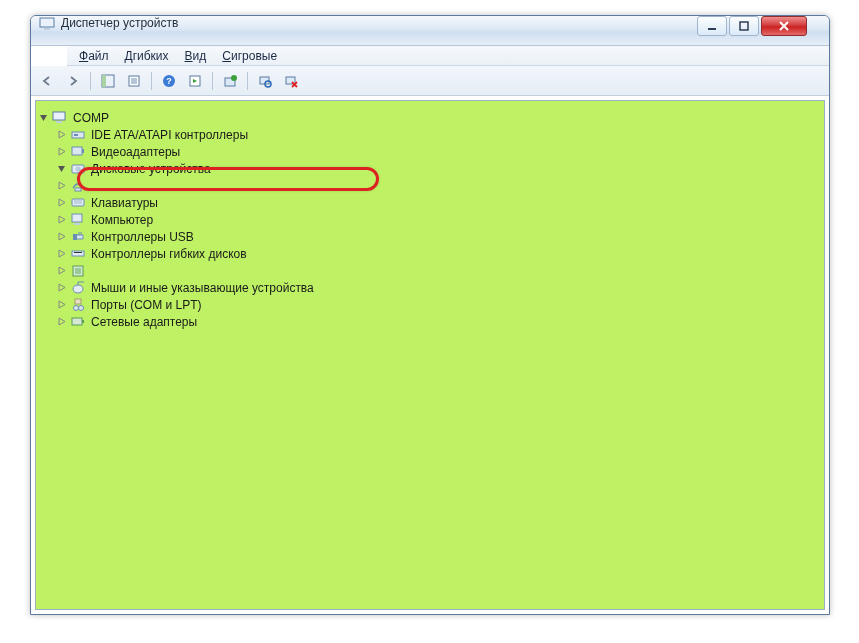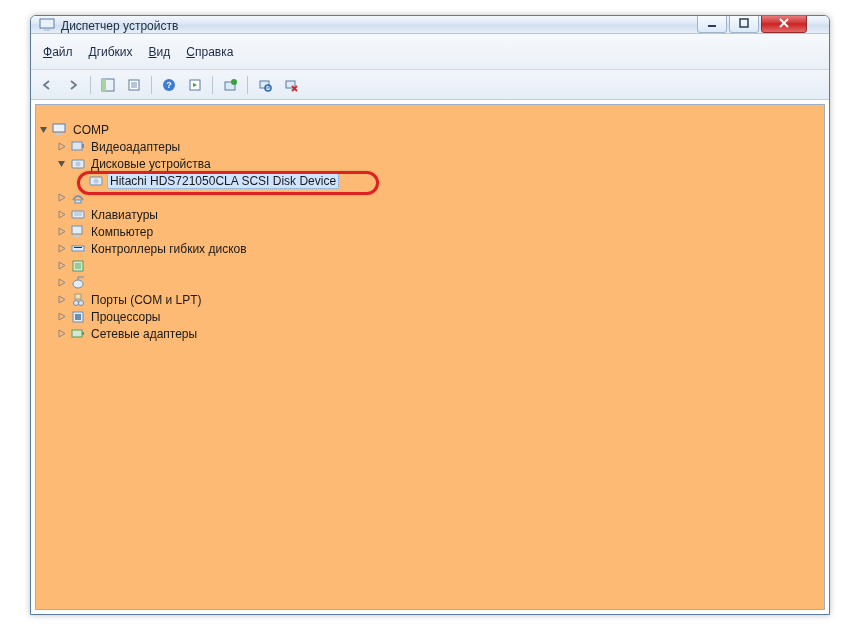--- a/index.html
+++ b/index.html
@@ -13,61 +13,61 @@
 .window {
   width: 800px; height: 600px;
   border: 1px solid #5a7aa0;
   border-radius: 6px 6px 0 0;
   background: #fff;
   box-shadow: 0 0 6px rgba(0,0,0,.25);
   overflow: hidden;
   display: flex; flex-direction: column;
 }
 .titlebar {
-  height: 18px;
+  height: 30px;
   background: linear-gradient(#f4f8fc,#dde8f5 45%,#cfdff0 55%,#e6eef8);
   border-bottom: 1px solid #b7c6d9;
-  display: flex; align-items: flex-end; padding: 0 22px 0 8px;
+  display: flex; align-items: flex-start; padding: 0 22px 0 8px;
 }
 .titlebar .appicon { width: 16px; height: 16px; margin-right: 6px; }
 .titlebar .title { color: #203040; flex: 1; }
 .sysbtns { display: flex; gap: 0; }
 .sysbtn {
   width: 30px; height: 20px; border: 1px solid #9fb3cb;
   border-radius: 3px; margin-left: 2px;
   background: linear-gradient(#fbfeff,#dbe9f7);
   display: flex; align-items: center; justify-content: center;
 }
 .sysbtn.close {
   width: 46px;
   background: linear-gradient(#f08e8e,#d33f3f 45%,#c22 55%,#e36a6a);
   border-color: #8e2e2e;
 }
 .menubar {
-  height: 36px;
+  height: 20px;
   background: linear-gradient(#f6f9fc,#eaf0f7);
   border-bottom: 1px solid #cdd8e4;
-  display: flex; align-items: center; padding: 0 4px;
+  display: flex; align-items: center; padding: 0 4px; margin-left: 36px;
 }
 .menuitem { padding: 2px 8px; color: #1b2b44; cursor: default; }
 .menuitem u { text-decoration: underline; }
 .toolbar {
   height: 30px;
   background: linear-gradient(#f2f6fb,#e5edf6);
   border-bottom: 1px solid #c1cedd;
   display: flex; align-items: center; padding: 0 4px; gap: 2px;
 }
 .tbtn {
   width: 24px; height: 24px; border: 1px solid transparent;
   border-radius: 2px; display: flex; align-items: center; justify-content: center;
 }
 .tsep { width: 1px; height: 18px; background: #b8c6d6; margin: 0 3px; }
 .content {
-  flex: 1; background: #fdba74; border: 1px solid #9fb0c4; margin: 4px;
-  overflow: auto; padding: 16px 2px 4px 2px;
+  flex: 1; background: #bef264; border: 1px solid #9fb0c4; margin: 4px;
+  overflow: auto; padding: 8px 2px 4px 2px;
 }
 .tree { list-style: none; color: #1a1a1a; }
 .tree ul { list-style: none; padding-left: 18px; }
 .node { display: flex; align-items: center; height: 17px; position: relative; }
 .exp {
   width: 10px; height: 10px; margin: 0 4px 0 0;
   display: inline-flex; align-items: center; justify-content: center;
   color: #555;
 }
 .exp.closed svg, .exp.open svg { width: 9px; height: 9px; }
@@ -109,21 +109,21 @@
             <path d="M2 2 L10 10 M10 2 L2 10" stroke="#fff" stroke-width="2"></path>
           </svg>
         </div>
     </div>
   </div>
 
   <div class="menubar">
     <span class="menuitem"><u>Ф</u><span>айл</span></span>
     <span class="menuitem"><u>Д</u><span>гибких</span></span>
     <span class="menuitem"><u>В</u><span>ид</span></span>
-    <span class="menuitem"><u>С</u><span>правка</span></span>
+    <span class="menuitem"><u>С</u><span>игровые</span></span>
   </div>
 
   <div class="toolbar">
     <div class="tbtn">
         <svg width="14" height="14">
           <path d="M9 3 L4 7 L9 11" fill="none" stroke="#6e7b8c" stroke-width="1.8"></path>
         </svg>
       </div>
     <div class="tbtn">
         <svg width="14" height="14">
@@ -201,20 +201,36 @@
         <ul id="children">
               <li>
                 <div class="node">
                   <span class="exp closed">
                     <svg viewBox="0 0 9 9">
                       <path d="M2 1 L8 4.5 L2 8 Z" fill="none" stroke="#888" stroke-width="1"></path>
                     </svg>
                   </span>
                   <span class="nodeicon">
                     <svg viewBox="0 0 16 16">
+                      <rect x="2" y="5" width="12" height="6" fill="#dbe6f1" stroke="#6a8db5"></rect>
+                      <rect x="4" y="7" width="4" height="2" fill="#6a8db5"></rect>
+                    </svg>
+                  </span>
+                  <span class="nodelabel">IDE ATA/ATAPI контроллеры</span>
+                </div>
+              </li>
+              <li>
+                <div class="node">
+                  <span class="exp closed">
+                    <svg viewBox="0 0 9 9">
+                      <path d="M2 1 L8 4.5 L2 8 Z" fill="none" stroke="#888" stroke-width="1"></path>
+                    </svg>
+                  </span>
+                  <span class="nodeicon">
+                    <svg viewBox="0 0 16 16">
                       <rect x="2" y="3" width="10" height="8" fill="#dbe6f1" stroke="#6a8db5"></rect>
                       <rect x="12" y="5" width="2" height="4" fill="#6a8db5"></rect>
                     </svg>
                   </span>
                   <span class="nodelabel">Видеоадаптеры</span>
                 </div>
               </li>
               <li>
                 <div class="node">
                   <span class="exp open">
@@ -223,34 +239,20 @@
                     </svg>
                   </span>
                   <span class="nodeicon">
                     <svg viewBox="0 0 16 16">
                       <rect x="2" y="4" width="12" height="8" rx="1" fill="#e3ecf5" stroke="#6a8db5"></rect>
                       <circle cx="8" cy="8" r="2.5" fill="#b8cce0"></circle>
                     </svg>
                   </span>
                   <span class="nodelabel">Дисковые устройства</span>
                 </div>
-                <ul>
-                  <li>
-                    <div class="node">
-                      <span class="exp" style="width:10px"></span>
-                      <span class="nodeicon">
-                        <svg viewBox="0 0 16 16">
-                          <rect x="2" y="4" width="12" height="8" rx="1" fill="#e3ecf5" stroke="#6a8db5"></rect>
-                          <circle cx="8" cy="8" r="2.5" fill="#b8cce0"></circle>
-                        </svg>
-                      </span>
-                      <span class="nodelabel selected">Hitachi HDS721050CLA SCSI Disk Device</span>
-                    </div>
-                  </li>
-                </ul>
               </li>
               <li>
                 <div class="node">
                   <span class="exp closed">
                     <svg viewBox="0 0 9 9">
                       <path d="M2 1 L8 4.5 L2 8 Z" fill="none" stroke="#888" stroke-width="1"></path>
                     </svg>
                   </span>
                   <span class="nodeicon">
                     <svg viewBox="0 0 16 16">
@@ -295,20 +297,38 @@
               </li>
               <li>
                 <div class="node">
                   <span class="exp closed">
                     <svg viewBox="0 0 9 9">
                       <path d="M2 1 L8 4.5 L2 8 Z" fill="none" stroke="#888" stroke-width="1"></path>
                     </svg>
                   </span>
                   <span class="nodeicon">
                     <svg viewBox="0 0 16 16">
+                      <rect x="3" y="5" width="4" height="6" fill="#6a8db5"></rect>
+                      <path d="M7 6 L13 6 L13 10 L7 10" fill="#dbe6f1" stroke="#6a8db5"></path>
+                      <line x1="9" y1="3" x2="9" y2="6" stroke="#6a8db5"></line>
+                      <line x1="11" y1="3" x2="11" y2="6" stroke="#6a8db5"></line>
+                    </svg>
+                  </span>
+                  <span class="nodelabel">Контроллеры USB</span>
+                </div>
+              </li>
+              <li>
+                <div class="node">
+                  <span class="exp closed">
+                    <svg viewBox="0 0 9 9">
+                      <path d="M2 1 L8 4.5 L2 8 Z" fill="none" stroke="#888" stroke-width="1"></path>
+                    </svg>
+                  </span>
+                  <span class="nodeicon">
+                    <svg viewBox="0 0 16 16">
                       <rect x="2" y="5" width="12" height="5" fill="#e3ecf5" stroke="#6a8db5"></rect>
                       <rect x="4" y="6" width="8" height="1" fill="#333"></rect>
                     </svg>
                   </span>
                   <span class="nodelabel">Контроллеры гибких дисков</span>
                 </div>
               </li>
               <li>
                 <div class="node">
                   <span class="exp closed">
@@ -330,53 +350,38 @@
                     <svg viewBox="0 0 9 9">
                       <path d="M2 1 L8 4.5 L2 8 Z" fill="none" stroke="#888" stroke-width="1"></path>
                     </svg>
                   </span>
                   <span class="nodeicon">
                     <svg viewBox="0 0 16 16">
                       <ellipse cx="8" cy="9" rx="5" ry="4" fill="#e3ecf5" stroke="#6a8db5"></ellipse>
                       <path d="M8 5 L8 2 L14 2" fill="none" stroke="#6a8db5"></path>
                     </svg>
                   </span>
+                  <span class="nodelabel">Мыши и иные указывающие устройства</span>
                 </div>
               </li>
               <li>
                 <div class="node">
                   <span class="exp closed">
                     <svg viewBox="0 0 9 9">
                       <path d="M2 1 L8 4.5 L2 8 Z" fill="none" stroke="#888" stroke-width="1"></path>
                     </svg>
                   </span>
                   <span class="nodeicon">
                     <svg viewBox="0 0 16 16">
                       <rect x="5" y="2" width="6" height="5" fill="#e6e0c8" stroke="#a89c6a"></rect>
                       <circle cx="6" cy="11" r="2.5" fill="#dbe6f1" stroke="#6a8db5"></circle>
                       <circle cx="11" cy="11" r="2.5" fill="#dbe6f1" stroke="#6a8db5"></circle>
                     </svg>
                   </span>
                   <span class="nodelabel">Порты (COM и LPT)</span>
-                </div>
-              </li>
-              <li>
-                <div class="node">
-                  <span class="exp closed">
-                    <svg viewBox="0 0 9 9">
-                      <path d="M2 1 L8 4.5 L2 8 Z" fill="none" stroke="#888" stroke-width="1"></path>
-                    </svg>
-                  </span>
-                  <span class="nodeicon">
-                    <svg viewBox="0 0 16 16">
-                      <rect x="3" y="3" width="10" height="10" fill="#e3ecf5" stroke="#6a8db5"></rect>
-                      <rect x="5" y="5" width="6" height="6" fill="#6a8db5"></rect>
-                    </svg>
-                  </span>
-                  <span class="nodelabel">Процессоры</span>
                 </div>
               </li>
               <li>
                 <div class="node">
                   <span class="exp closed">
                     <svg viewBox="0 0 9 9">
                       <path d="M2 1 L8 4.5 L2 8 Z" fill="none" stroke="#888" stroke-width="1"></path>
                     </svg>
                   </span>
                   <span class="nodeicon">

